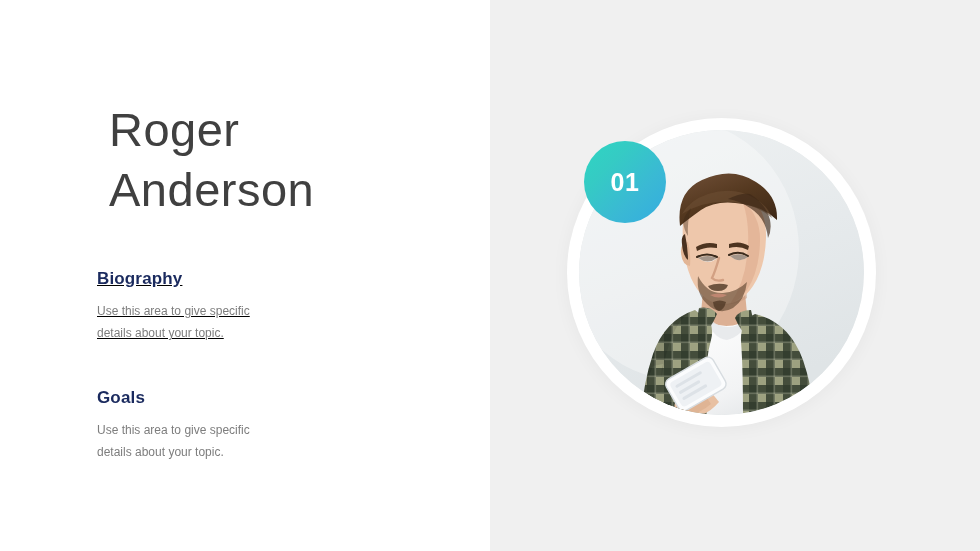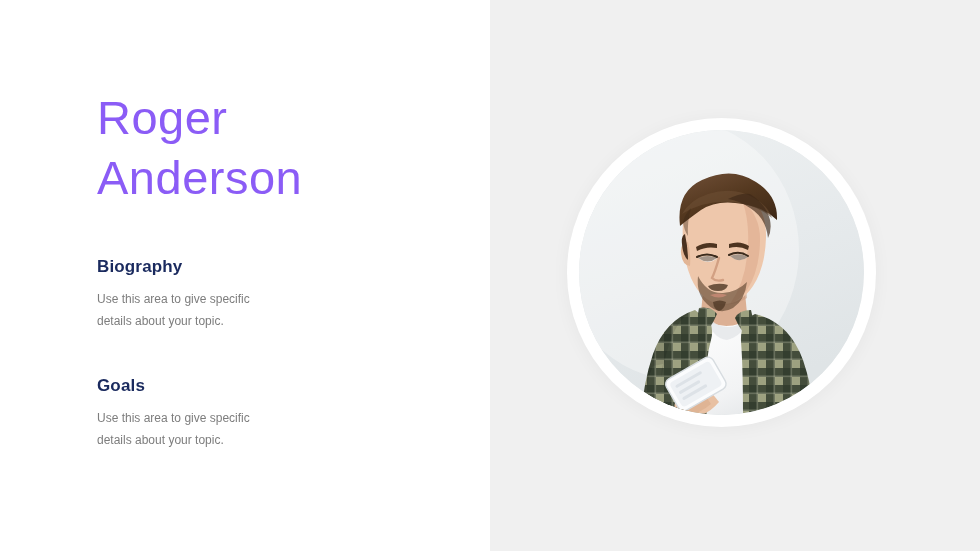--- a/index.html
+++ b/index.html
@@ -48,29 +48,29 @@
     left: 97px;
     top: 88px;
     width: 330px;
   }
 
   .title {
     font-size: 47px;
     line-height: 60px;
     font-weight: 400;
     letter-spacing: 0.5px;
-    color: #8b5cf6;
-    margin: 0;
+    color: #404040;
+    margin: 12px;
     white-space: pre-line;
   }
 
   .section {
     margin-top: 0;
   }
-  .section-bio { margin-top: 49px; }
+  .section-bio { margin-top: 49px; text-decoration: underline; }
   .section-goals { margin-top: 44px; }
 
   .section-heading {
     font-size: 17px;
     font-weight: bold;
     color: #1a2a5e;
     letter-spacing: 0.15px;
     margin: 0 0 11px 0;
   }
 
@@ -273,14 +273,17 @@
           <path d="M129 156 q10 -4 20 -1 q-2 6 -10 6 q-8 0 -10 -5 z" fill="#4e3724" opacity="0.8"></path>
 
           <path d="M134 172 q7 -3 13 0 q-2 8 -7 9 q-5 -1 -6 -9 z" fill="#4e3724" opacity="0.75"></path>
 
           <path d="M131 165 q9 -3 17 0 q-8 5 -17 0 z" fill="#c78a74" opacity="0.85"></path>
         </g>
       </svg>
     </div>
   </div>
 
+  <div class="number-badge">
+    <span class="number-badge-label">01</span>
+  </div>
 
 </div>
 
 </body></html>

